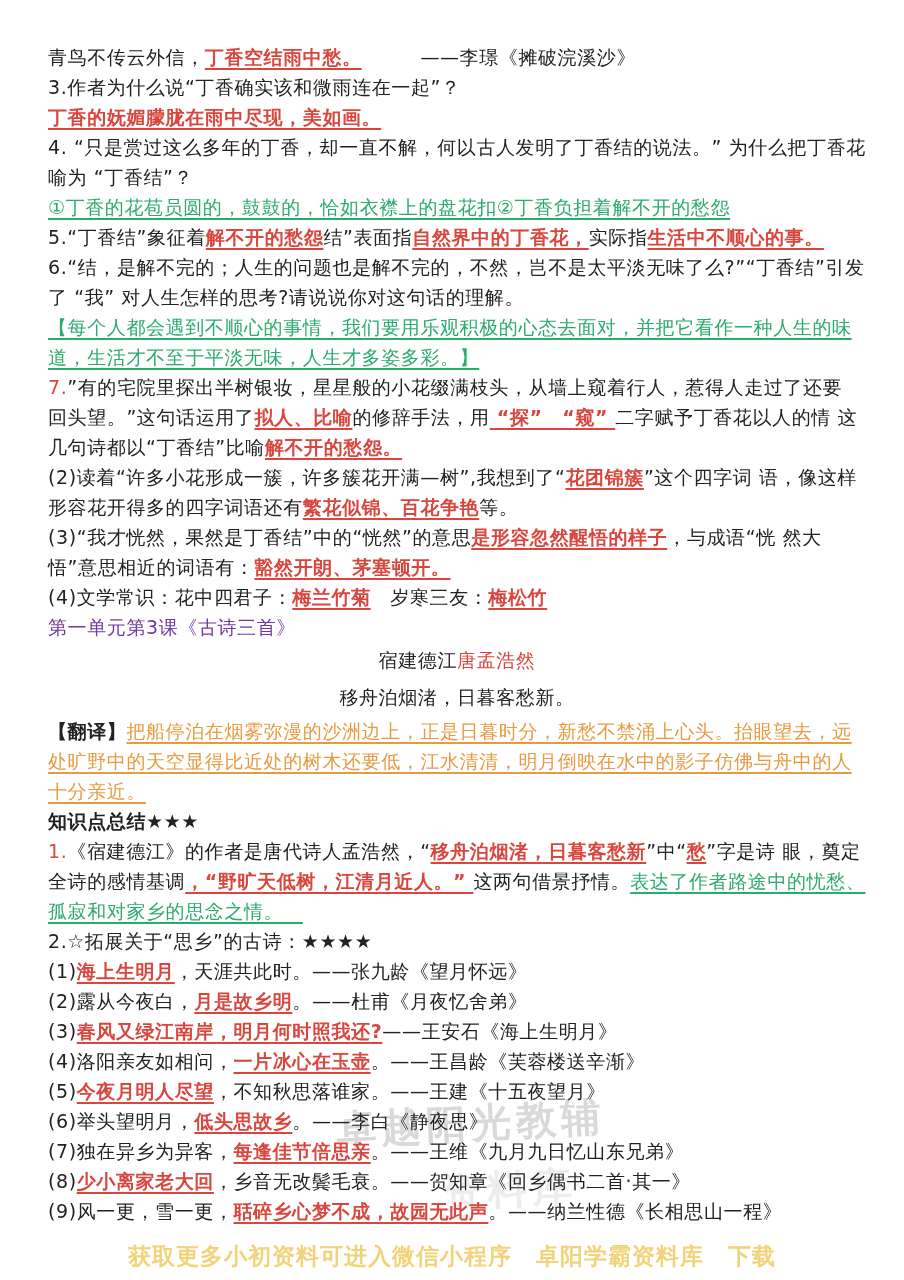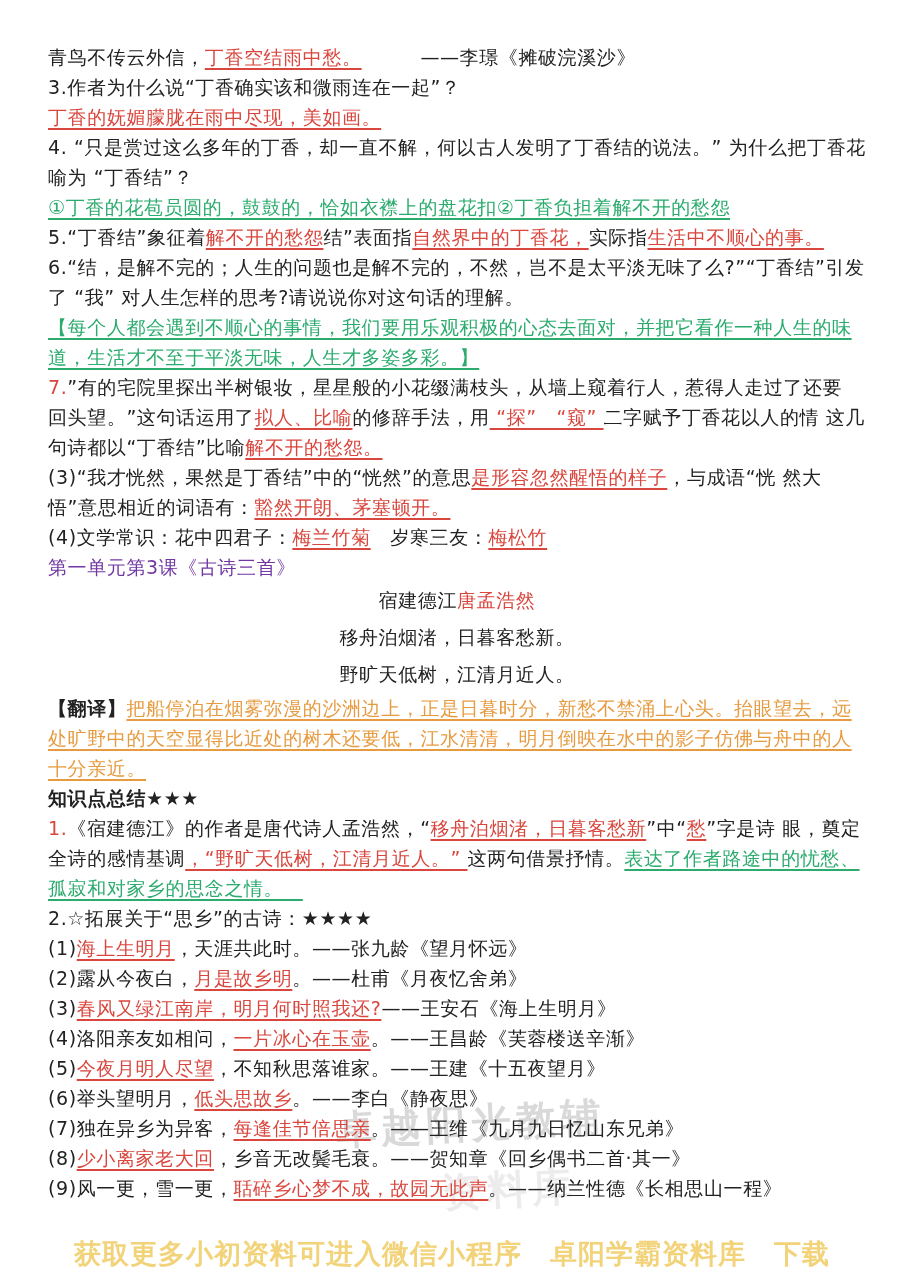--- a/index.html
+++ b/index.html
@@ -24,20 +24,21 @@
   .center{text-align:center;}
   .sp{line-height:37px;}
   .seg-k{color:var(--c-black,#222222);}
   .seg-b{color:var(--c-black,#111111);font-weight:bold;text-align:center;}
   .seg-r{color:var(--c-red,#d9463d);}
   .seg-ru{
     color:var(--c-red,#d9463d);
     text-decoration:underline;
     text-underline-offset:4px;
     text-decoration-thickness:1.5px;
+    font-weight:bold;
   }
   .seg-gu{
     color:var(--c-green,#2bab6d);
     text-decoration:underline;
     text-underline-offset:4px;
     text-decoration-thickness:1.5px;
   }
   .seg-ou{
     color:var(--c-orange,#e79b41);
     text-decoration:underline;
@@ -61,21 +62,21 @@
   .wm-low{
     left:442px;top:1162px;
     color:rgba(150,150,150,0.18);
     transform:rotate(-3deg);
   }
   .footer{
     position:absolute;
     left:0;right:0;
     bottom:8px;
     text-align:center;
-    font-size:27px;
+    font-size:23px;
     font-weight:bold;
     letter-spacing:1px;
     color:var(--c-footer,#f2d379);
   }
 </style>
 </head>
 <body>
 
 <div class="page">
   <div class="wm wm-mid">卓越阳光教辅</div>
@@ -83,26 +84,26 @@
   <div class="content" id="doc">
       <div class="para"><span class="seg-k">青鸟不传云外信，</span><span class="seg-ru">丁香空结雨中愁。</span><span class="seg-k">　　　——李璟《摊破浣溪沙》</span></div>
       <div class="para"><span class="seg-k">3.作者为什么说“丁香确实该和微雨连在一起”？</span></div>
       <div class="para"><span class="seg-ru">丁香的妩媚朦胧在雨中尽现，美如画。 </span></div>
       <div class="para"><span class="seg-k">4. “只是赏过这么多年的丁香，却一直不解，何以古人发明了丁香结的说法。” 为什么把丁香花喻为 “丁香结”？</span></div>
       <div class="para"><span class="seg-gu">①丁香的花苞员圆的，鼓鼓的，恰如衣襟上的盘花扣②丁香负担着解不开的愁怨</span></div>
       <div class="para"><span class="seg-k">5.“丁香结”象征着</span><span class="seg-ru">解不开的愁怨</span><span class="seg-k">结”表面指</span><span class="seg-ru">自然界中的丁香花，</span><span class="seg-k">实际指</span><span class="seg-ru">生活中不顺心的事。 </span></div>
       <div class="para"><span class="seg-k">6.“结，是解不完的；人生的问题也是解不完的，不然，岂不是太平淡无味了么?”“丁香结”引发了 “我” 对人生怎样的思考?请说说你对这句话的理解。</span></div>
       <div class="para"><span class="seg-gu">【每个人都会遇到不顺心的事情，我们要用乐观积极的心态去面对，并把它看作一种人生的味 道，生活才不至于平淡无味，人生才多姿多彩。】 </span></div>
       <div class="para"><span class="seg-r">7.</span><span class="seg-k">”有的宅院里探出半树银妆，星星般的小花缀满枝头，从墙上窥着行人，惹得人走过了还要 回头望。”这句话运用了</span><span class="seg-ru">拟人、比喻</span><span class="seg-k">的修辞手法，用</span><span class="seg-ru"> “探”　“窥” </span><span class="seg-k">二字赋予丁香花以人的情 这几句诗都以“丁香结”比喻</span><span class="seg-ru">解不开的愁怨。</span></div>
+      <div class="para"><span class="seg-k">(2)读着“许多小花形成一簇，许多簇花开满—树”,我想到了“</span><span class="seg-ru">花团锦簇</span><span class="seg-k">”这个四字词 语，像这样形容花开得多的四字词语还有</span><span class="seg-ru">繁花似锦、百花争艳</span><span class="seg-k">等。</span></div>
       <div class="para"><span class="seg-k">(3)“我才恍然，果然是丁香结”中的“恍然”的意思</span><span class="seg-ru">是形容忽然醒悟的样子</span><span class="seg-k">，与成语“恍 然大悟”意思相近的词语有：</span><span class="seg-ru">豁然开朗、茅塞顿开。 </span></div>
       <div class="para"><span class="seg-k">(4)文学常识：花中四君子：</span><span class="seg-ru">梅兰竹菊</span><span class="seg-k">　岁寒三友：</span><span class="seg-ru">梅松竹</span></div>
       <div class="para"><span class="seg-p">第一单元第3课《古诗三首》</span></div>
       <div class="para center sp"><span class="seg-k">宿建德江</span><span class="seg-r">唐孟浩然</span></div>
       <div class="para center sp"><span class="seg-k">移舟泊烟渚，日暮客愁新。</span></div>
-      <div class="para center sp"><span class="seg-k">野旷天低树，江清月近人。</span></div>
       <div class="para"><span class="seg-b">【翻译】</span><span class="seg-ou">把船停泊在烟雾弥漫的沙洲边上，正是日暮时分，新愁不禁涌上心头。抬眼望去，远处旷野中的天空显得比近处的树木还要低，江水清清，明月倒映在水中的影子仿佛与舟中的人十分亲近。 </span></div>
       <div class="para"><span class="seg-b">知识点总结★★★</span></div>
       <div class="para"><span class="seg-r">1.</span><span class="seg-k">《宿建德江》的作者是唐代诗人孟浩然，“</span><span class="seg-ru">移舟泊烟渚，日暮客愁新</span><span class="seg-k">”中“</span><span class="seg-ru">愁</span><span class="seg-k">”字是诗 眼，奠定全诗的感情基调</span><span class="seg-ru">，“野旷天低树，江清月近人。” </span><span class="seg-k">这两句借景抒情。</span><span class="seg-gu">表达了作者路途中的忧愁、孤寂和对家乡的思念之情。　</span></div>
       <div class="para"><span class="seg-k">2.☆拓展关于“思乡”的古诗：★★★★</span></div>
       <div class="para"><span class="seg-k">(1)</span><span class="seg-ru">海上生明月</span><span class="seg-k">，天涯共此时。——张九龄《望月怀远》</span></div>
       <div class="para"><span class="seg-k">(2)露从今夜白，</span><span class="seg-ru">月是故乡明</span><span class="seg-k">。——杜甫《月夜忆舍弟》</span></div>
       <div class="para"><span class="seg-k">(3)</span><span class="seg-ru">春风又绿江南岸，明月何时照我还?</span><span class="seg-k">——王安石《海上生明月》</span></div>
       <div class="para"><span class="seg-k">(4)洛阳亲友如相问，</span><span class="seg-ru">一片冰心在玉壶</span><span class="seg-k">。——王昌龄《芙蓉楼送辛渐》</span></div>
       <div class="para"><span class="seg-k">(5)</span><span class="seg-ru">今夜月明人尽望</span><span class="seg-k">，不知秋思落谁家。——王建《十五夜望月》</span></div>
       <div class="para"><span class="seg-k">(6)举头望明月，</span><span class="seg-ru">低头思故乡</span><span class="seg-k">。——李白《静夜思》</span></div>

